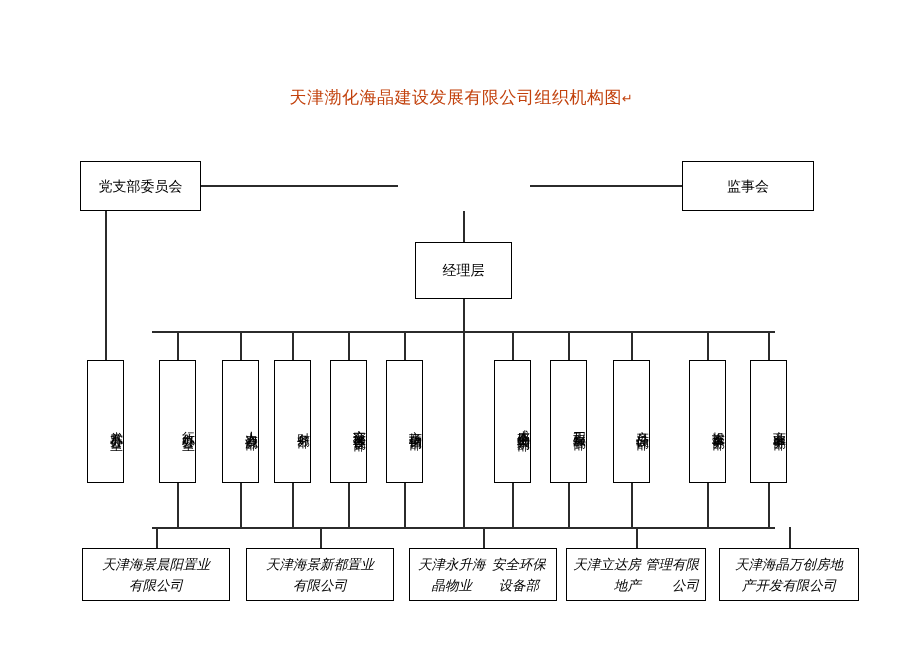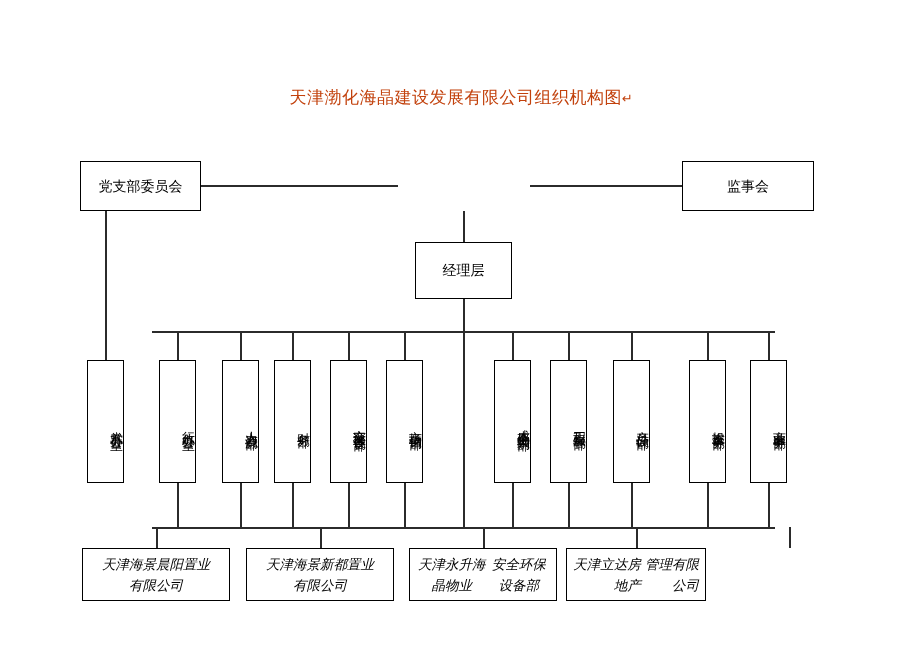--- a/index.html
+++ b/index.html
@@ -205,14 +205,18 @@
   <div class="node horiz sub" style="left:409px; top:548px; width:148px; height:53px; flex-direction:row;">
     <span>天津永升海晶物业</span>
     <span>安全环保设备部</span>
   </div>
 
   <div class="node horiz sub" style="left:566px; top:548px; width:140px; height:53px; flex-direction:row;text-align:right;">
     <span>天津立达房地产</span>
     <span>管理有限公司</span>
   </div>
 
+  <div class="node horiz sub" style="left:719px; top:548px; width:140px; height:53px; flex-direction:column;">
+    <span>天津海晶万创房地</span>
+    <span>产开发有限公司</span>
+  </div>
 
 </div>
 
 </body></html>

